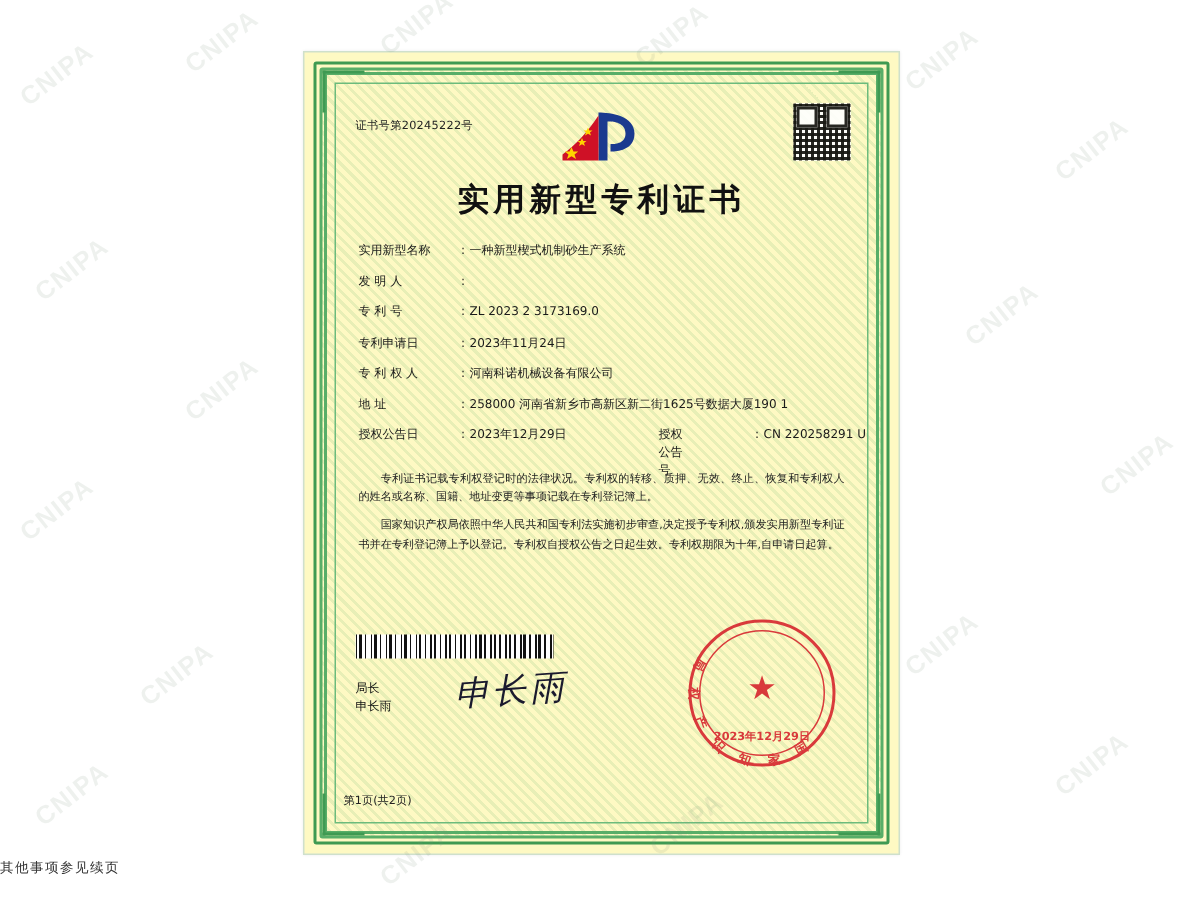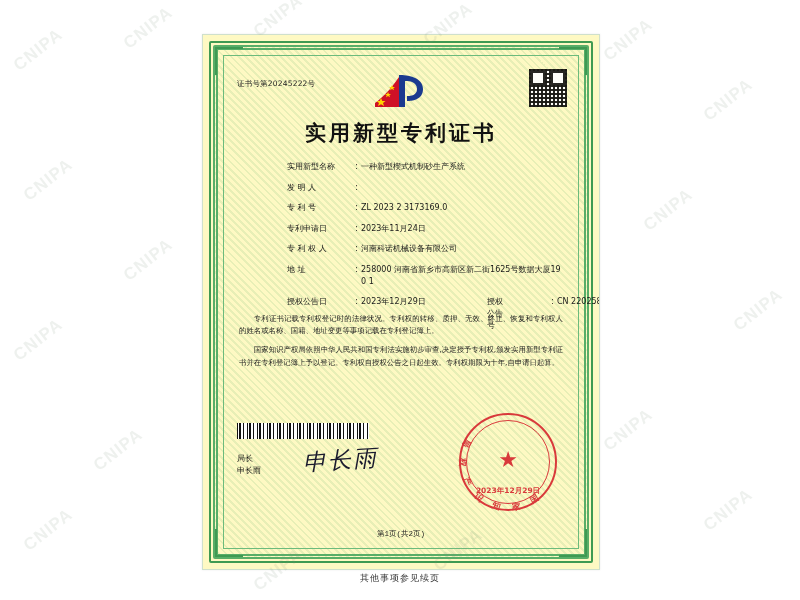--- a/index.html
+++ b/index.html
@@ -146,21 +146,20 @@
     left: 10px;
     right: 10px;
     font-size: 8px;
     color: #1a1a1a;
     line-height: 1.5;
   }
   .frow {
     display: flex;
     align-items: flex-start;
     margin-bottom: 8.5px;
-    margin-left: 48px;
   }
   .flabel {
     width: 74px;
     flex: 0 0 74px;
     display: flex;
     justify-content: space-between;
     letter-spacing: 0px;
   }
   .fsep { margin: 0 3px; }
   .fvalue { flex: 1; word-break: break-all; }
@@ -261,31 +260,30 @@
     text-align: center;
     font-size: 7.5px;
     color: #d5202a;
     font-weight: bold;
   }
 
   .page-no {
     position: absolute;
     left: 0; right: 0;
     bottom: 4px;
-    text-align: center;
+    text-align: left;
     font-size: 7.5px;
     color: #222;
-    font-family: Liberation Mono, monospace;
   }
 
   .footer-note {
     position: absolute;
     left: 0; right: 0;
     top: 572px;
-    text-align: center;
+    text-align: left;
     font-size: 9px;
     color: #333;
     letter-spacing: 1px;
     z-index: 6;
   }
 </style>
 </head>
 <body>
 
 <div class="page">

